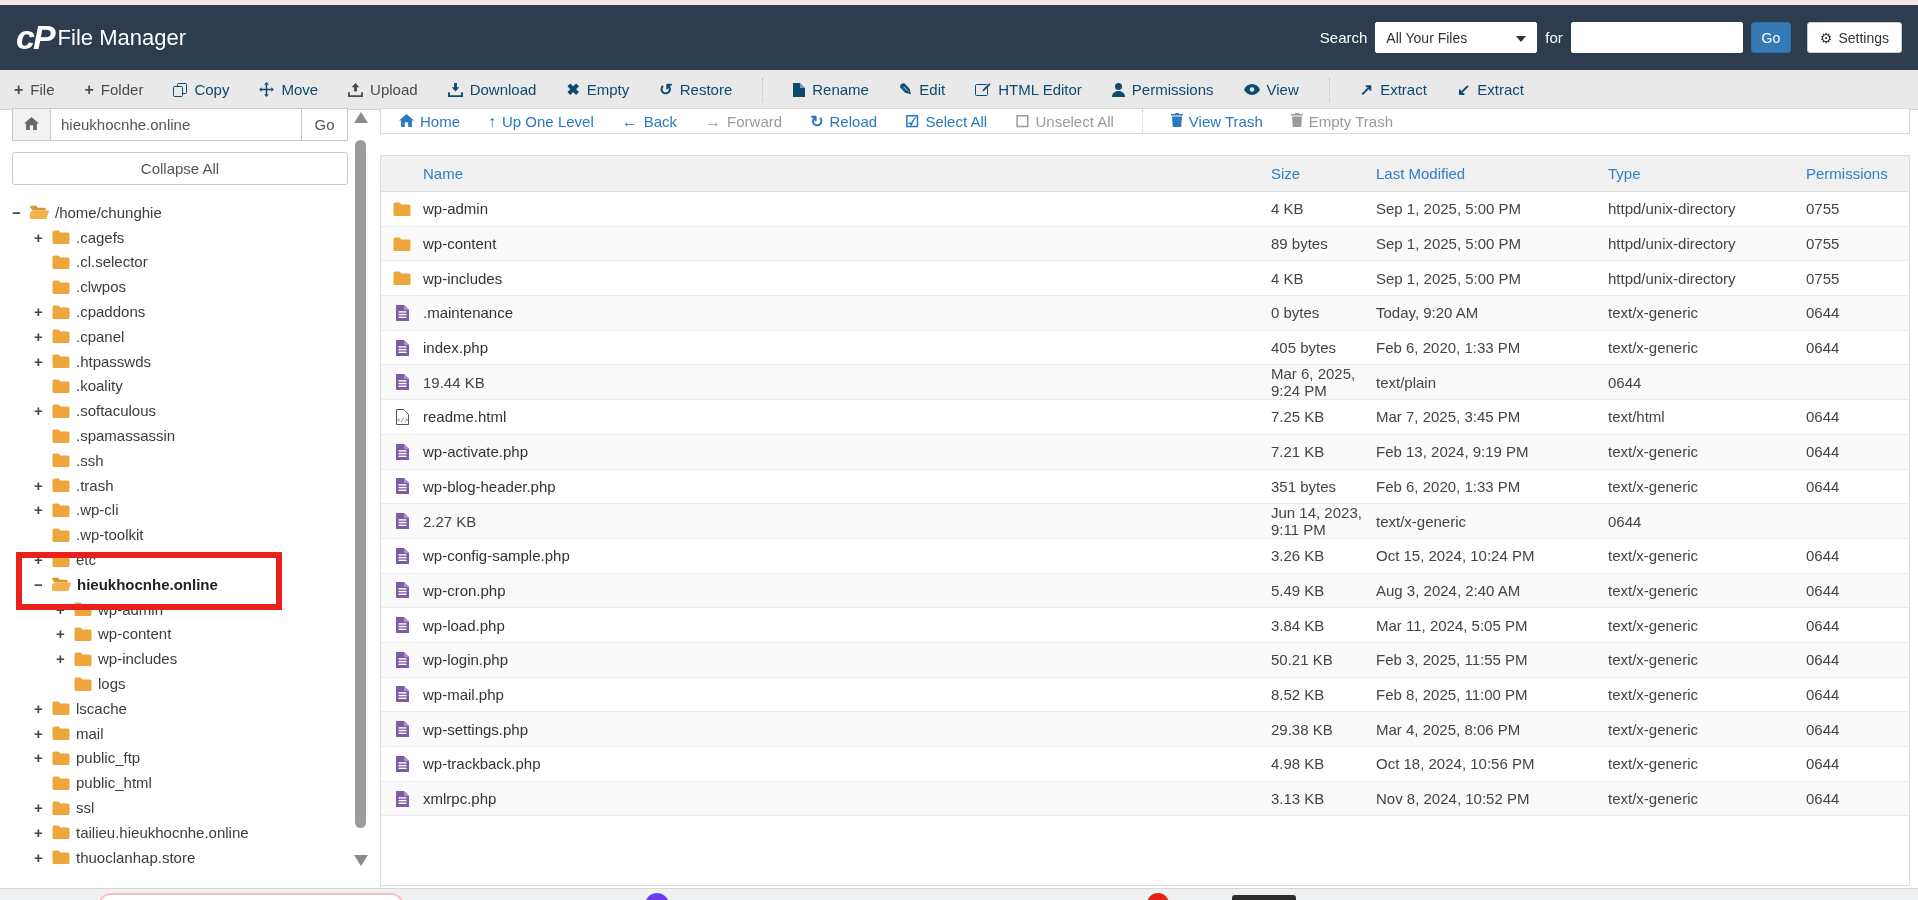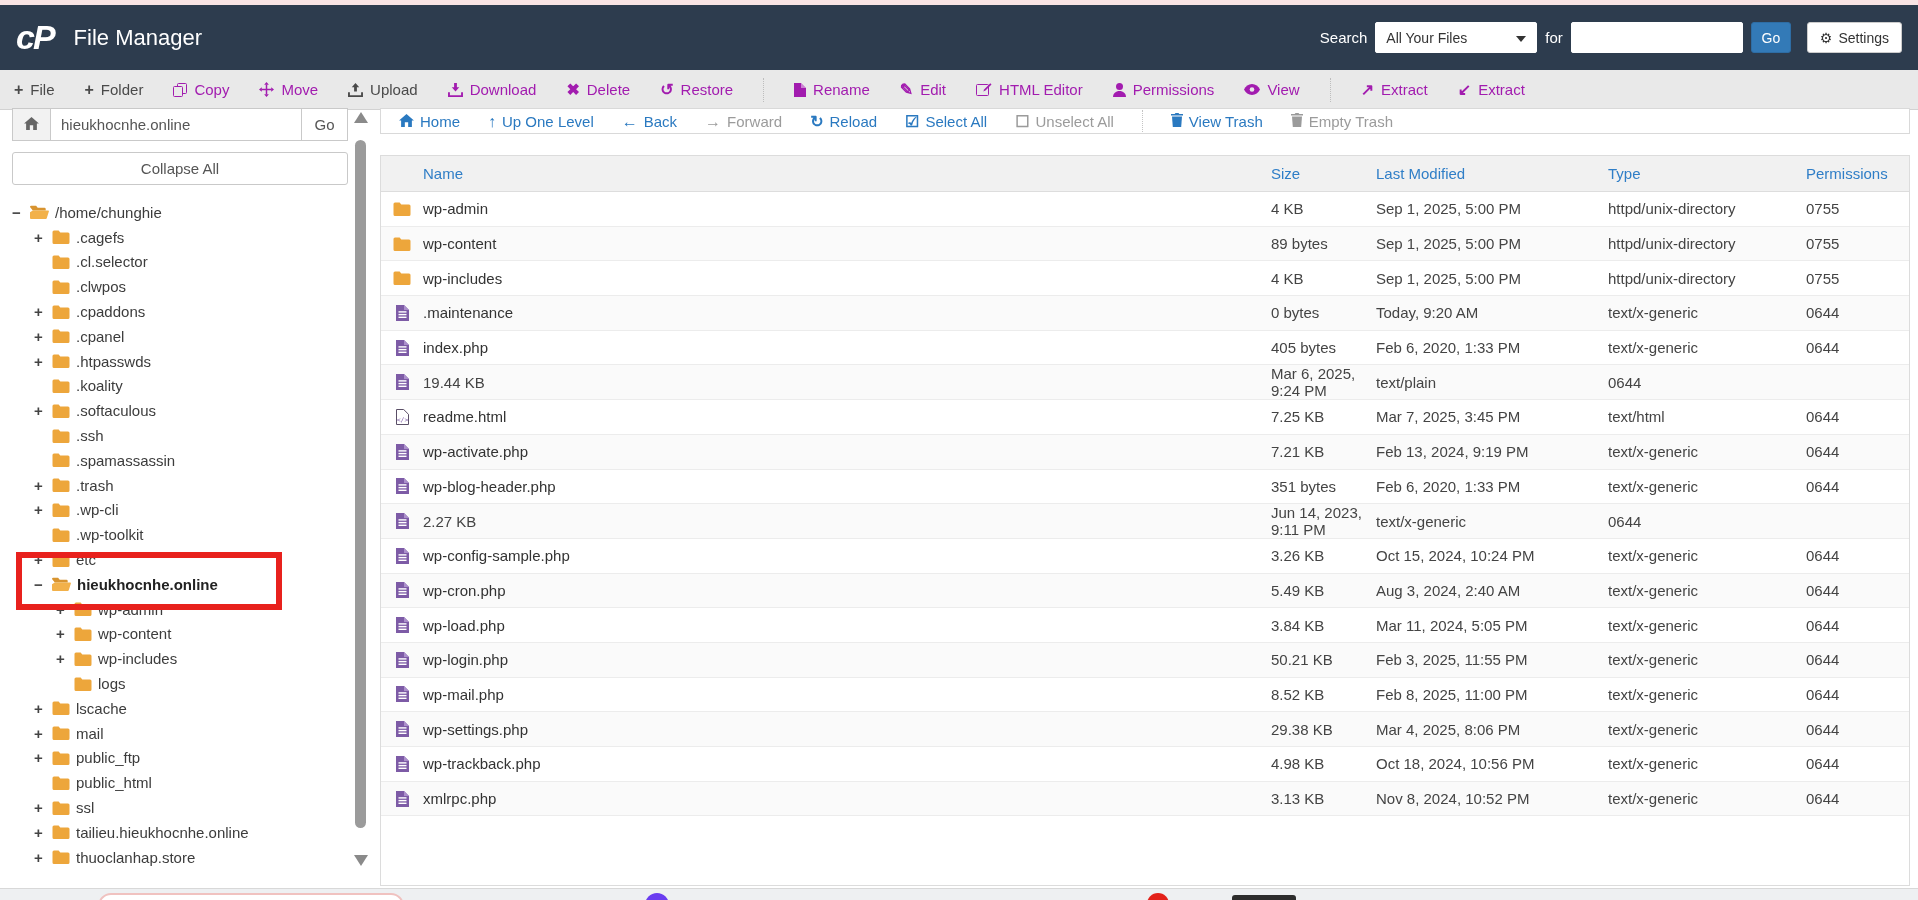--- a/index.html
+++ b/index.html
@@ -9,21 +9,21 @@
     background:#fff; font-family:"Liberation Sans", sans-serif; color:#444;
   }
   
   .top-strip { position:absolute; left:0; top:0; width:100%; height:5px; background:#f8e4e4; }
 
   
   header {
     position:absolute; left:0; top:5px; width:100%; height:65px;
     background:#2d3c4e; display:flex; align-items:center; padding:0 16px; color:#fff;
   }
-  .brand { display:flex; align-items:center; gap:20px; }
+  .brand { display:flex; align-items:center; gap:4px; }
   .cp-logo { font-weight:bold; font-style:italic; font-size:34px; letter-spacing:-2px; }
   .app-title { font-size:22px; font-weight:400; }
   .header-right { margin-left:auto; display:flex; align-items:center; gap:8px; font-size:15px; }
   .scope-select {
     width:162px; height:31px; background:#fff; color:#333; border:1px solid #fff; border-radius:2px;
     display:flex; align-items:center; padding:0 10px; font-size:14px; position:relative; cursor:pointer;
   }
   .scope-select .caret {
     position:absolute; right:10px; top:13px; width:0; height:0;
     border-left:5px solid transparent; border-right:5px solid transparent; border-top:6px solid #333;
@@ -34,21 +34,21 @@
     height:31px; background:#fff; color:#333; border:1px solid #ccc; border-radius:3px;
     font-size:14px; padding:0 12px; margin-left:8px; cursor:pointer; display:flex; align-items:center; gap:6px;
   }
 
   
   .toolbar {
     position:absolute; left:0; top:70px; width:100%; height:40px; background:#e9e9e9;
     border-bottom:1px solid #d2d2d2; display:flex; align-items:center; padding:0 14px; gap:30px; font-size:15px;
   }
   .tb { background:none; border:none; font:inherit; color:#4a4a4a; display:flex; align-items:center; gap:7px; padding:0; cursor:pointer; white-space:nowrap; }
-  .tb.disabled { color:#a21caf; cursor:default; }
+  .tb.disabled { color:#0c4a6e; cursor:default; }
   .tb .ic { display:inline-flex; align-items:center; }
   .tb .glyph { font-size:16px; font-weight:bold; line-height:1; }
   .tb-sep { border-left:1px dotted #bdbdbd; height:24px; }
 
   
   .path-row { position:absolute; left:12px; top:108px; width:336px; height:33px; display:flex; }
   .home-btn { width:38px; height:33px; background:#f2f2f2; border:1px solid #c9c9c9; border-right:none; display:flex; align-items:center; justify-content:center; color:#666; cursor:pointer; }
   .path-input { flex:1; height:33px; border:1px solid #c9c9c9; padding:0 10px; font-size:15px; color:#555; min-width:0; }
   .path-go { width:46px; height:33px; background:#fff; border:1px solid #c9c9c9; border-left:none; color:#555; font-size:15px; cursor:pointer; }
   .collapse-btn { position:absolute; left:12px; top:152px; width:336px; height:33px; background:#fff; border:1px solid #c9c9c9; border-radius:3px; color:#555; font-size:15px; cursor:pointer; }
@@ -171,21 +171,21 @@
           <path d="M8 9L4 4.5h2.5V0h3v4.5H12z"></path>
           <path d="M0 10h2v3h12v-3h2v5H0z"></path>
         </svg>
       </span>
       <span class="lb">Download</span>
     </button>
     <button class="tb disabled">
       <span class="ic">
         <span class="glyph">✖</span>
       </span>
-      <span class="lb">Delete</span>
+      <span class="lb">Empty</span>
     </button>
     <button class="tb disabled">
       <span class="ic">
         <span class="glyph">↺</span>
       </span>
       <span class="lb">Restore</span>
     </button>
     <span class="tb-sep"></span>
     <button class="tb disabled">
       <span class="ic">
@@ -339,30 +339,30 @@
       </span>
       <span class="tlabel">.softaculous</span>
     </div>
     <div class="trow" style="padding-left:22px">
       <span class="exp"></span>
       <span class="ficon">
         <svg width="18" height="14" viewBox="0 0 18 14">
           <path d="M.5 2A1.5 1.5 0 012 0.5h4.6l1.7 2H16a1.5 1.5 0 011.5 1.5v8.5A1.5 1.5 0 0116 14H2A1.5 1.5 0 01.5 12.5z" fill="#eda63b"></path>
         </svg>
       </span>
+      <span class="tlabel">.spamassassin</span>
+    </div>
+    <div class="trow" style="padding-left:22px">
+      <span class="exp"></span>
+      <span class="ficon">
+        <svg width="18" height="14" viewBox="0 0 18 14">
+          <path d="M.5 2A1.5 1.5 0 012 0.5h4.6l1.7 2H16a1.5 1.5 0 011.5 1.5v8.5A1.5 1.5 0 0116 14H2A1.5 1.5 0 01.5 12.5z" fill="#eda63b"></path>
+        </svg>
+      </span>
       <span class="tlabel">.ssh</span>
-    </div>
-    <div class="trow" style="padding-left:22px">
-      <span class="exp"></span>
-      <span class="ficon">
-        <svg width="18" height="14" viewBox="0 0 18 14">
-          <path d="M.5 2A1.5 1.5 0 012 0.5h4.6l1.7 2H16a1.5 1.5 0 011.5 1.5v8.5A1.5 1.5 0 0116 14H2A1.5 1.5 0 01.5 12.5z" fill="#eda63b"></path>
-        </svg>
-      </span>
-      <span class="tlabel">.spamassassin</span>
     </div>
     <div class="trow" style="padding-left:22px">
       <span class="exp">+</span>
       <span class="ficon">
         <svg width="18" height="14" viewBox="0 0 18 14">
           <path d="M.5 2A1.5 1.5 0 012 0.5h4.6l1.7 2H16a1.5 1.5 0 011.5 1.5v8.5A1.5 1.5 0 0116 14H2A1.5 1.5 0 01.5 12.5z" fill="#eda63b"></path>
         </svg>
       </span>
       <span class="tlabel">.trash</span>
     </div>

